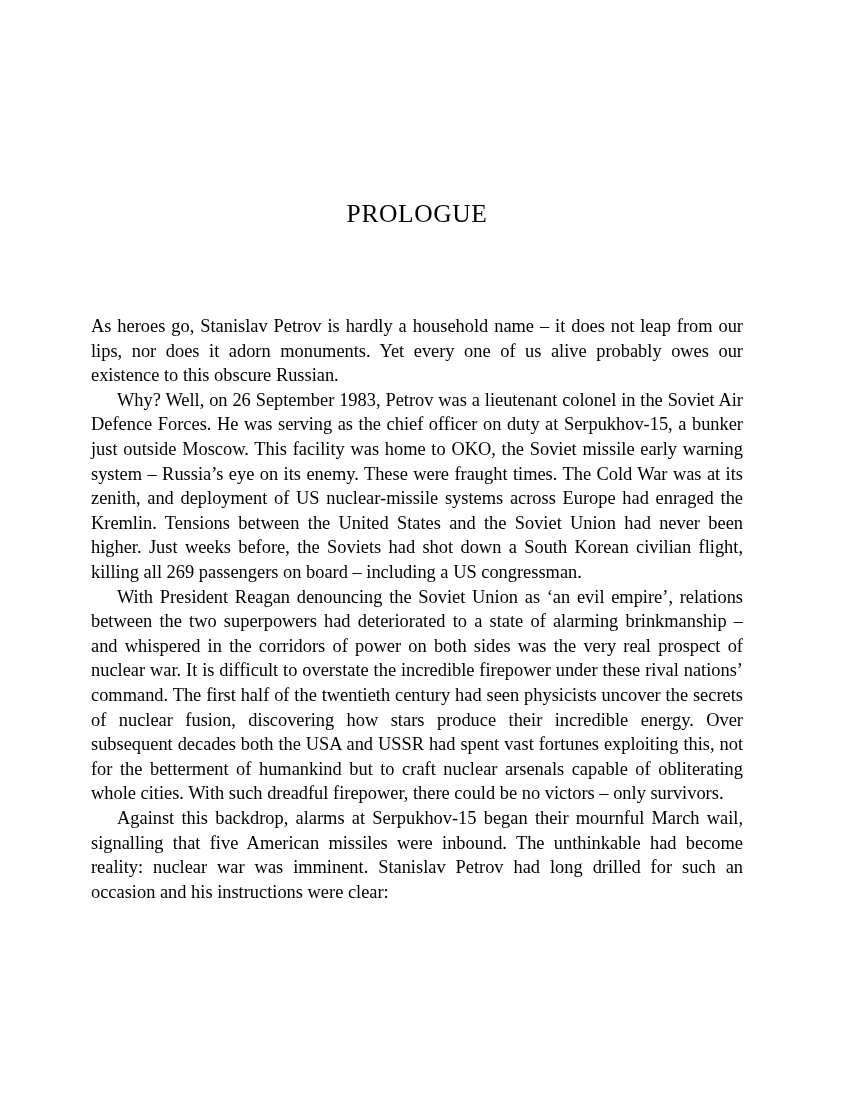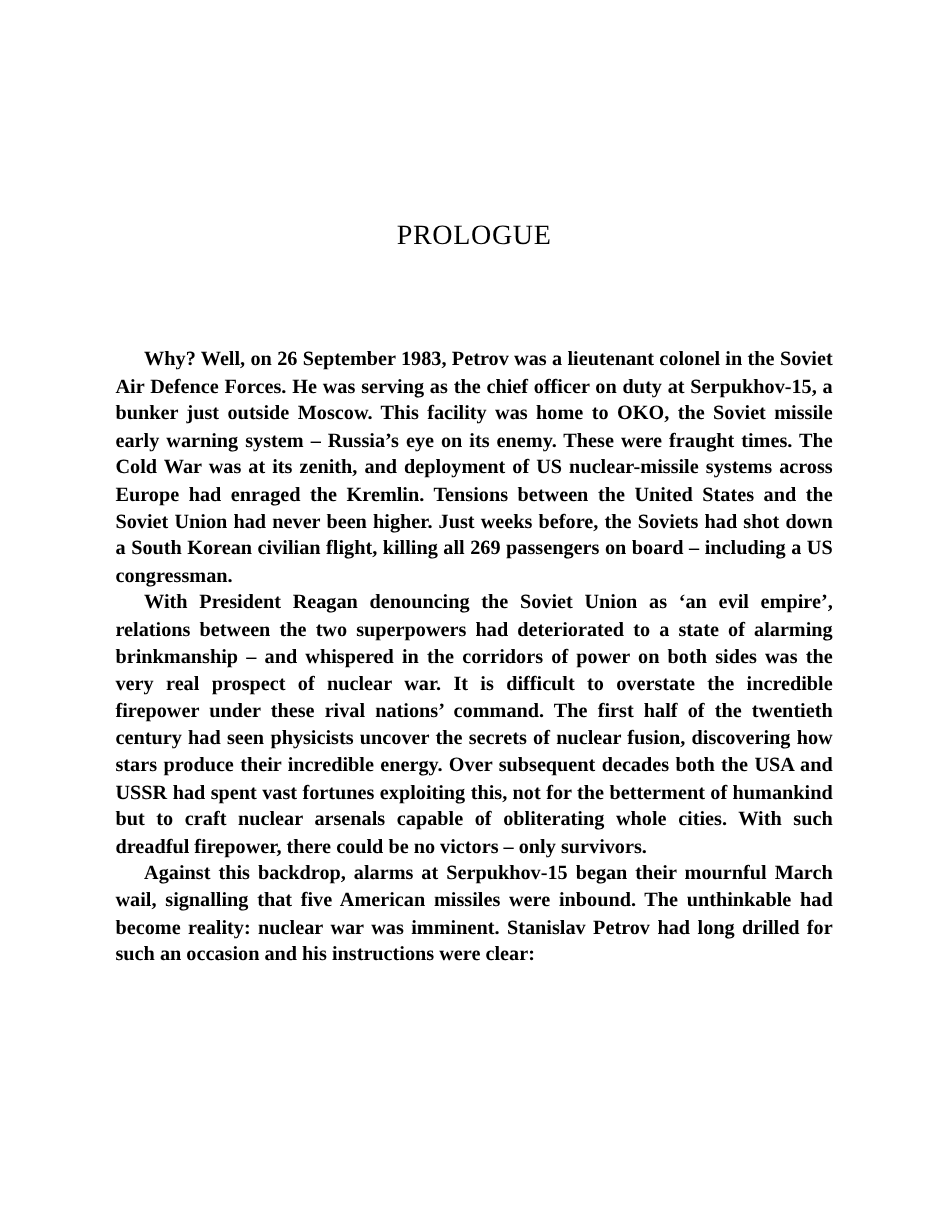--- a/index.html
+++ b/index.html
@@ -16,21 +16,21 @@
   }
   .page {
     position: relative;
     width: 862px;
     height: 1118px;
     box-sizing: border-box;
     padding: 0;
   }
   .content {
     position: absolute;
-    left: 105px;
+    left: 91px;
     top: 0;
     width: 652px;
   }
   .chapter-title {
     text-align: center;
     font-size: 25.5px;
     font-weight: normal;
     letter-spacing: 0.6px;
     margin: 0;
     padding-top: 200px;
@@ -42,31 +42,31 @@
   p.para {
     margin: 0;
     font-size: 18.4px;
     line-height: 24.6px;
     text-align: justify;
     text-justify: inter-word;
     hyphens: none;
   }
   p.para.indent {
     text-indent: 26px;
-    font-weight: bold;
   }
 </style>
 </head>
 <body>
 
 <div class="page">
   <div class="content">
 
     <h1 class="chapter-title">PROLOGUE</h1>
 
     <div class="body-block">
+      <p class="para">As heroes go, Stanislav Petrov is hardly a household name – it does not leap from our lips, nor does it adorn monuments. Yet every one of us alive probably owes our existence to this obscure Russian.</p>
       <p class="para indent">Why? Well, on 26 September 1983, Petrov was a lieutenant colonel in the Soviet Air Defence Forces. He was serving as the chief officer on duty at Serpukhov-15, a bunker just outside Moscow. This facility was home to OKO, the Soviet missile early warning system – Russia’s eye on its enemy. These were fraught times. The Cold War was at its zenith, and deployment of US nuclear-missile systems across Europe had enraged the Kremlin. Tensions between the United States and the Soviet Union had never been higher. Just weeks before, the Soviets had shot down a South Korean civilian flight, killing all 269 passengers on board – including a US congressman.</p>
       <p class="para indent">With President Reagan denouncing the Soviet Union as ‘an evil empire’, relations between the two superpowers had deteriorated to a state of alarming brinkmanship – and whispered in the corridors of power on both sides was the very real prospect of nuclear war. It is difficult to overstate the incredible firepower under these rival nations’ command. The first half of the twentieth century had seen physicists uncover the secrets of nuclear fusion, discovering how stars produce their incredible energy. Over subsequent decades both the USA and USSR had spent vast fortunes exploiting this, not for the betterment of humankind but to craft nuclear arsenals capable of obliterating whole cities. With such dreadful firepower, there could be no victors – only survivors.</p>
       <p class="para indent">Against this backdrop, alarms at Serpukhov-15 began their mournful March wail, signalling that five American missiles were inbound. The unthinkable had become reality: nuclear war was imminent. Stanislav Petrov had long drilled for such an occasion and his instructions were clear:</p>
     </div>
 
   </div>
 </div>
 
 </body></html>

